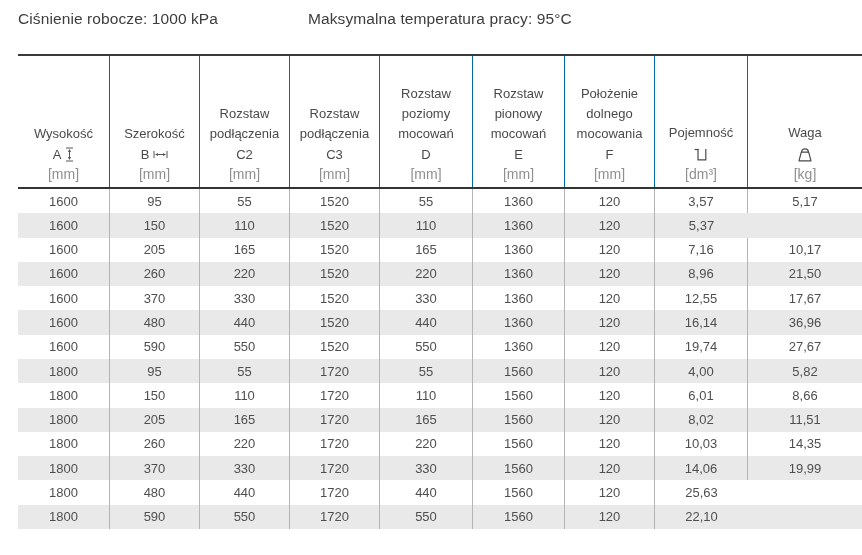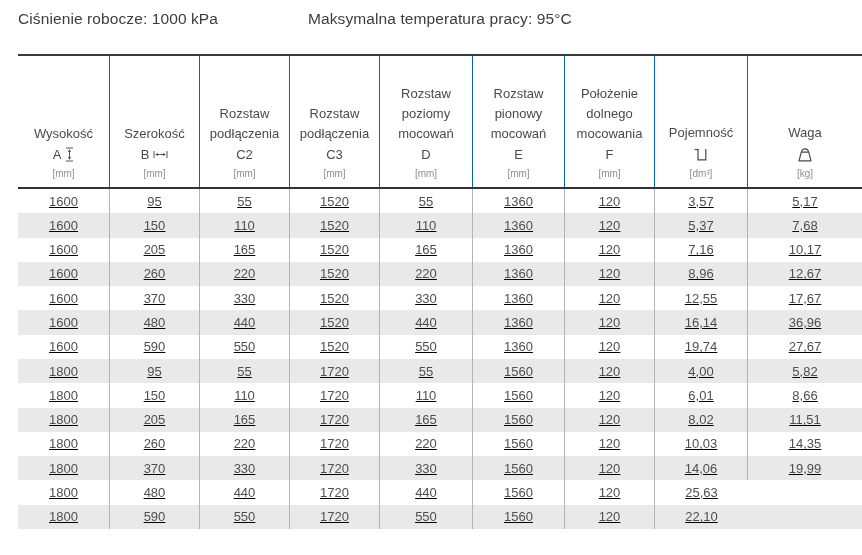--- a/index.html
+++ b/index.html
@@ -23,29 +23,28 @@
   }
   .th {
     display:flex; flex-direction:column; justify-content:flex-end; align-items:center;
     padding-bottom:7px; border-right:1px solid #0369a1; overflow:hidden;
   }
   .th:last-child { border-right:none; }
   .title-line { font-size:13px; color:#4a4a4a; line-height:20px; white-space:nowrap; }
   .code-line { display:flex; align-items:center; justify-content:center; gap:4px;
     height:21px; font-size:13px; color:#4a4a4a; }
   .icon-line { display:flex; align-items:center; justify-content:center; height:22px; }
-  .unit { font-size:10px; color:#8f8f8f; margin-top:3px; line-height:12px; }
+  .unit { font-size:14px; color:#8f8f8f; margin-top:3px; line-height:12px; }
   .dim-icon, .cap-icon, .wt-icon { display:block; }
 
   .tbody { }
   .row {
     display:grid;
     grid-template-columns:92px 90px 90px 90px 93px 92px 90px 93px 114px;
     height:24.29px;
-    text-decoration:underline;
   }
   .row:nth-child(even) { background:#e9e9e9; }
   .cell {
     display:flex; align-items:center; justify-content:center;
     font-size:13px; color:#4f4f4f; border-right:1px solid #b4b4b4; white-space:nowrap;
   }
   .cell:last-child { border-right:none;text-align:center; }
 </style>
 </head>
 <body>
@@ -174,21 +173,20 @@
         </div>
         <div class="row">
           <div class="cell">1600</div>
           <div class="cell">150</div>
           <div class="cell">110</div>
           <div class="cell">1520</div>
           <div class="cell">110</div>
           <div class="cell">1360</div>
           <div class="cell">120</div>
           <div class="cell">5,37</div>
-          <div class="cell">7,68</div>
         </div>
         <div class="row">
           <div class="cell">1600</div>
           <div class="cell">205</div>
           <div class="cell">165</div>
           <div class="cell">1520</div>
           <div class="cell">165</div>
           <div class="cell">1360</div>
           <div class="cell">120</div>
           <div class="cell">7,16</div>
@@ -196,21 +194,21 @@
         </div>
         <div class="row">
           <div class="cell">1600</div>
           <div class="cell">260</div>
           <div class="cell">220</div>
           <div class="cell">1520</div>
           <div class="cell">220</div>
           <div class="cell">1360</div>
           <div class="cell">120</div>
           <div class="cell">8,96</div>
-          <div class="cell">12,67</div>
+          <div class="cell">21,50</div>
         </div>
         <div class="row">
           <div class="cell">1600</div>
           <div class="cell">370</div>
           <div class="cell">330</div>
           <div class="cell">1520</div>
           <div class="cell">330</div>
           <div class="cell">1360</div>
           <div class="cell">120</div>
           <div class="cell">12,55</div>

